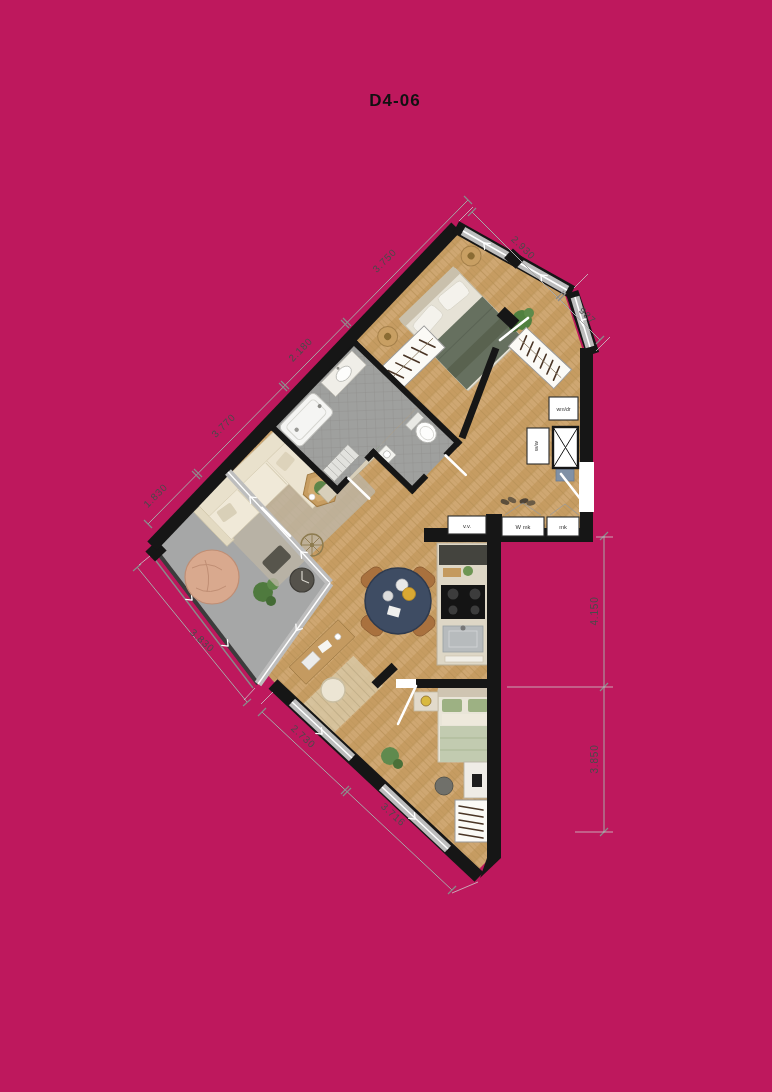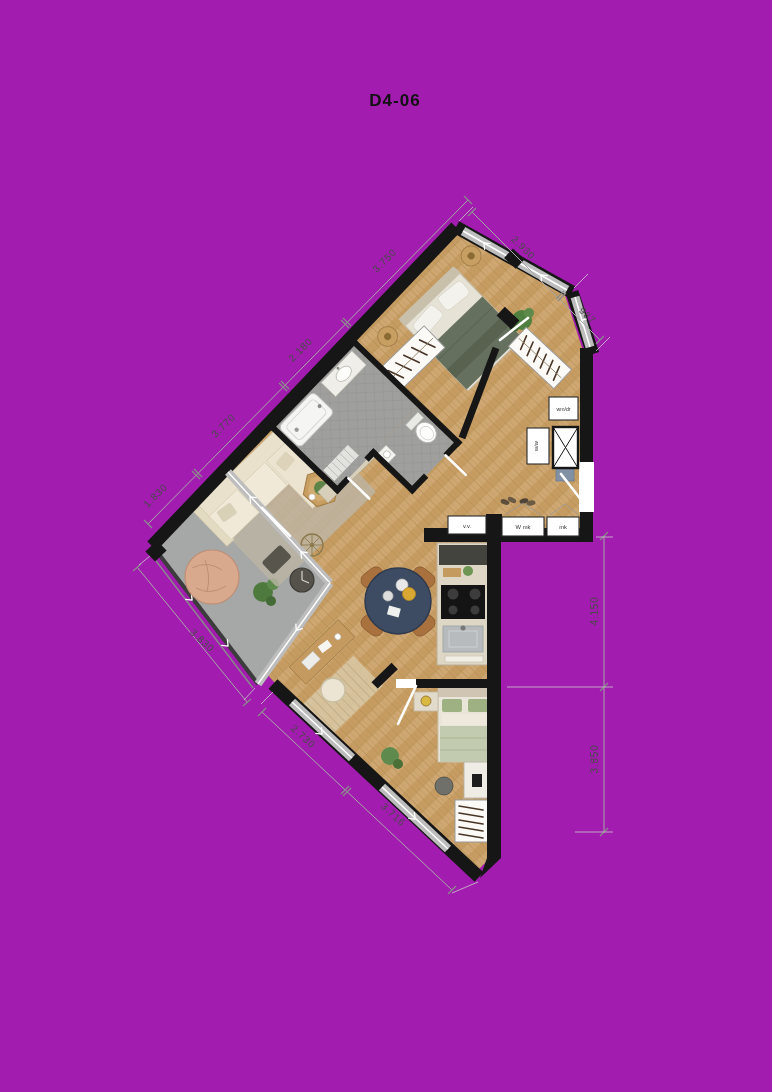--- a/index.html
+++ b/index.html
@@ -1,16 +1,16 @@
 <!DOCTYPE html>
 <html><head>
 <meta charset="utf-8">
 <style>
   html,body{margin:0;padding:0;background:#ffffff;}
-  .page{position:relative;width:772px;height:1092px;background:#a21caf;overflow:hidden;
+  .page{position:relative;width:772px;height:1092px;background:#be185d;overflow:hidden;
         font-family:"Liberation Sans",sans-serif;}
   svg{position:absolute;left:0;top:0;}
   text{font-family:"Liberation Sans",sans-serif;}
   .title-t{font-size:17px;font-weight:bold;fill:#111;letter-spacing:1px;text-anchor:middle;}
   .dimt{font-size:10px;fill:#4a4a4a;letter-spacing:0.8px;text-anchor:middle;}
   .lblt{font-size:5.8px;fill:#333;text-anchor:middle;}
   .lbls{font-size:5.2px;fill:#333;text-anchor:middle;}
   .dim{stroke:#a8a8a8;stroke-width:1;}
   .tick{stroke:#8a8a8a;stroke-width:1.2;}
   .ext{stroke:#cccccc;stroke-width:0.8;}

